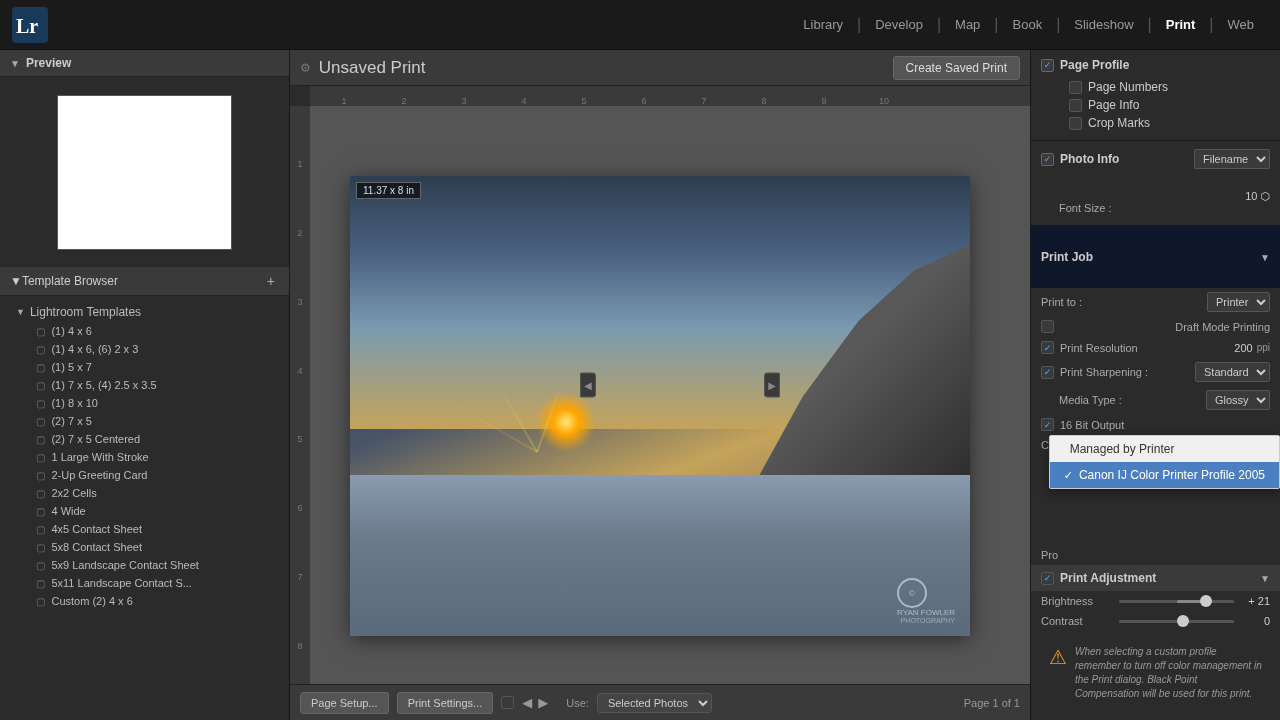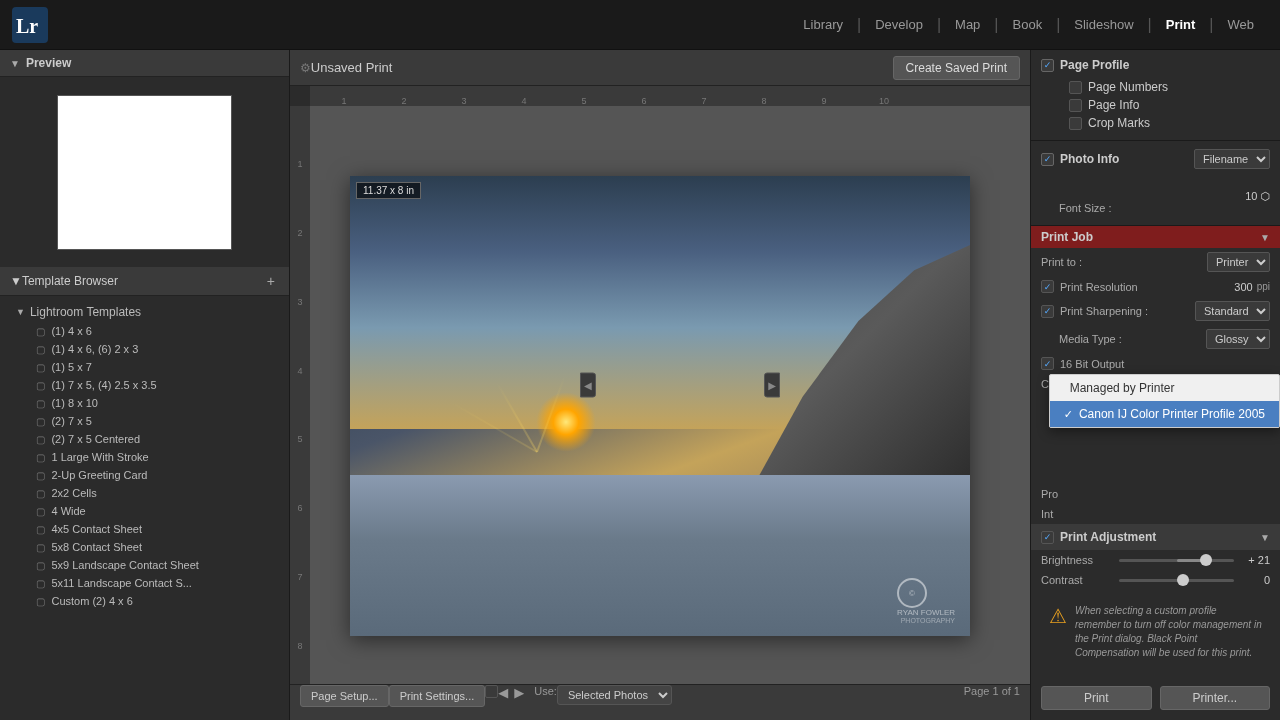--- a/index.html
+++ b/index.html
@@ -193,21 +193,22 @@
       background: #3a3a3a;
       height: 36px;
       display: flex;
       align-items: center;
       padding: 0 10px;
       border-bottom: 1px solid #222;
       flex-shrink: 0;
     }
     .toolbar-title {
       color: #ccc;
-      font-size: 13px;
+      font-size: 17px;
+      margin-left: 8px;
     }
     .toolbar-spacer { flex: 1; }
     .create-saved-btn {
       background: #555;
       color: #ddd;
       border: 1px solid #666;
       border-radius: 3px;
       padding: 4px 12px;
       cursor: pointer;
       font-size: 12px;
@@ -315,24 +316,25 @@
       color: rgba(255,255,255,0.6);
       font-size: 9px;
       text-align: right;
     }
 
     
     .bottom-bar {
       background: #3a3a3a;
       height: 36px;
       display: flex;
-      align-items: flex-start;
+      align-items: center;
       padding: 0 10px;
       border-top: 1px solid #222;
       flex-shrink: 0;
+      gap: 8px;
     }
     .page-setup-btn, .print-settings-btn {
       background: #555;
       color: #ccc;
       border: 1px solid #666;
       border-radius: 3px;
       padding: 4px 10px;
       cursor: pointer;
       font-size: 11px;
     }
@@ -433,22 +435,22 @@
       display: flex;
       align-items: center;
       padding: 2px 0 2px 28px;
     }
 
     
     .print-job-header {
       display: flex;
       align-items: center;
       justify-content: space-between;
-      padding: 4px 10px;
-      background: #7f1d1d;
+      padding: 24px 10px;
+      background: #0f172a;
       cursor: pointer;
     }
     .print-job-title { color: #ccc; font-size: 12px; font-weight: 600; }
     .pj-chevron { color: #aaa; font-size: 10px; }
 
     .pj-row {
       display: flex;
       align-items: center;
       padding: 4px 10px;
       justify-content: space-between;
@@ -833,28 +835,32 @@
         <span class="pj-chevron">▼</span>
       </div>
 
       <div class="pj-row">
         <span class="pj-label">Print to :</span>
         <select class="rp-dropdown">
           <option>Printer</option>
         </select>
       </div>
 
+      <div class="pj-row">
+        <div class="cb-unchecked"></div>
+        <span class="pj-label" style="margin-left:6px;">Draft Mode Printing</span>
+      </div>
 
       <div class="pj-row">
         <div style="display:flex;align-items:center;gap:6px;">
           <div class="cb-checked">✓</div>
           <span class="pj-label">Print Resolution</span>
         </div>
         <div class="pj-value-row">
-          <span style="color:#ccc;font-size:11px;">300</span>
+          <span style="color:#ccc;font-size:11px;">200</span>
           <span style="color:#999;font-size:10px;">ppi</span>
         </div>
       </div>
 
       <div class="pj-row">
         <div style="display:flex;align-items:center;gap:6px;">
           <div class="cb-checked">✓</div>
           <span class="pj-label">Print Sharpening :</span>
         </div>
         <select class="rp-dropdown">
@@ -890,23 +896,20 @@
           </div>
         </div>
       </div>
 
       <div style="height:90px;"></div>
 
       <div class="pj-row">
         <span class="pj-label">Pro</span>
       </div>
 
-      <div class="pj-row">
-        <span class="pj-label">Int</span>
-      </div>
 
       <div class="pj-row" style="background:#3a3a3a;padding:6px 10px;">
         <div style="display:flex;align-items:center;gap:6px;">
           <div class="cb-checked">✓</div>
           <span class="rp-section-title">Print Adjustment</span>
         </div>
         <span style="color:#aaa;font-size:10px;">▼</span>
       </div>
 
       <div class="slider-row">

